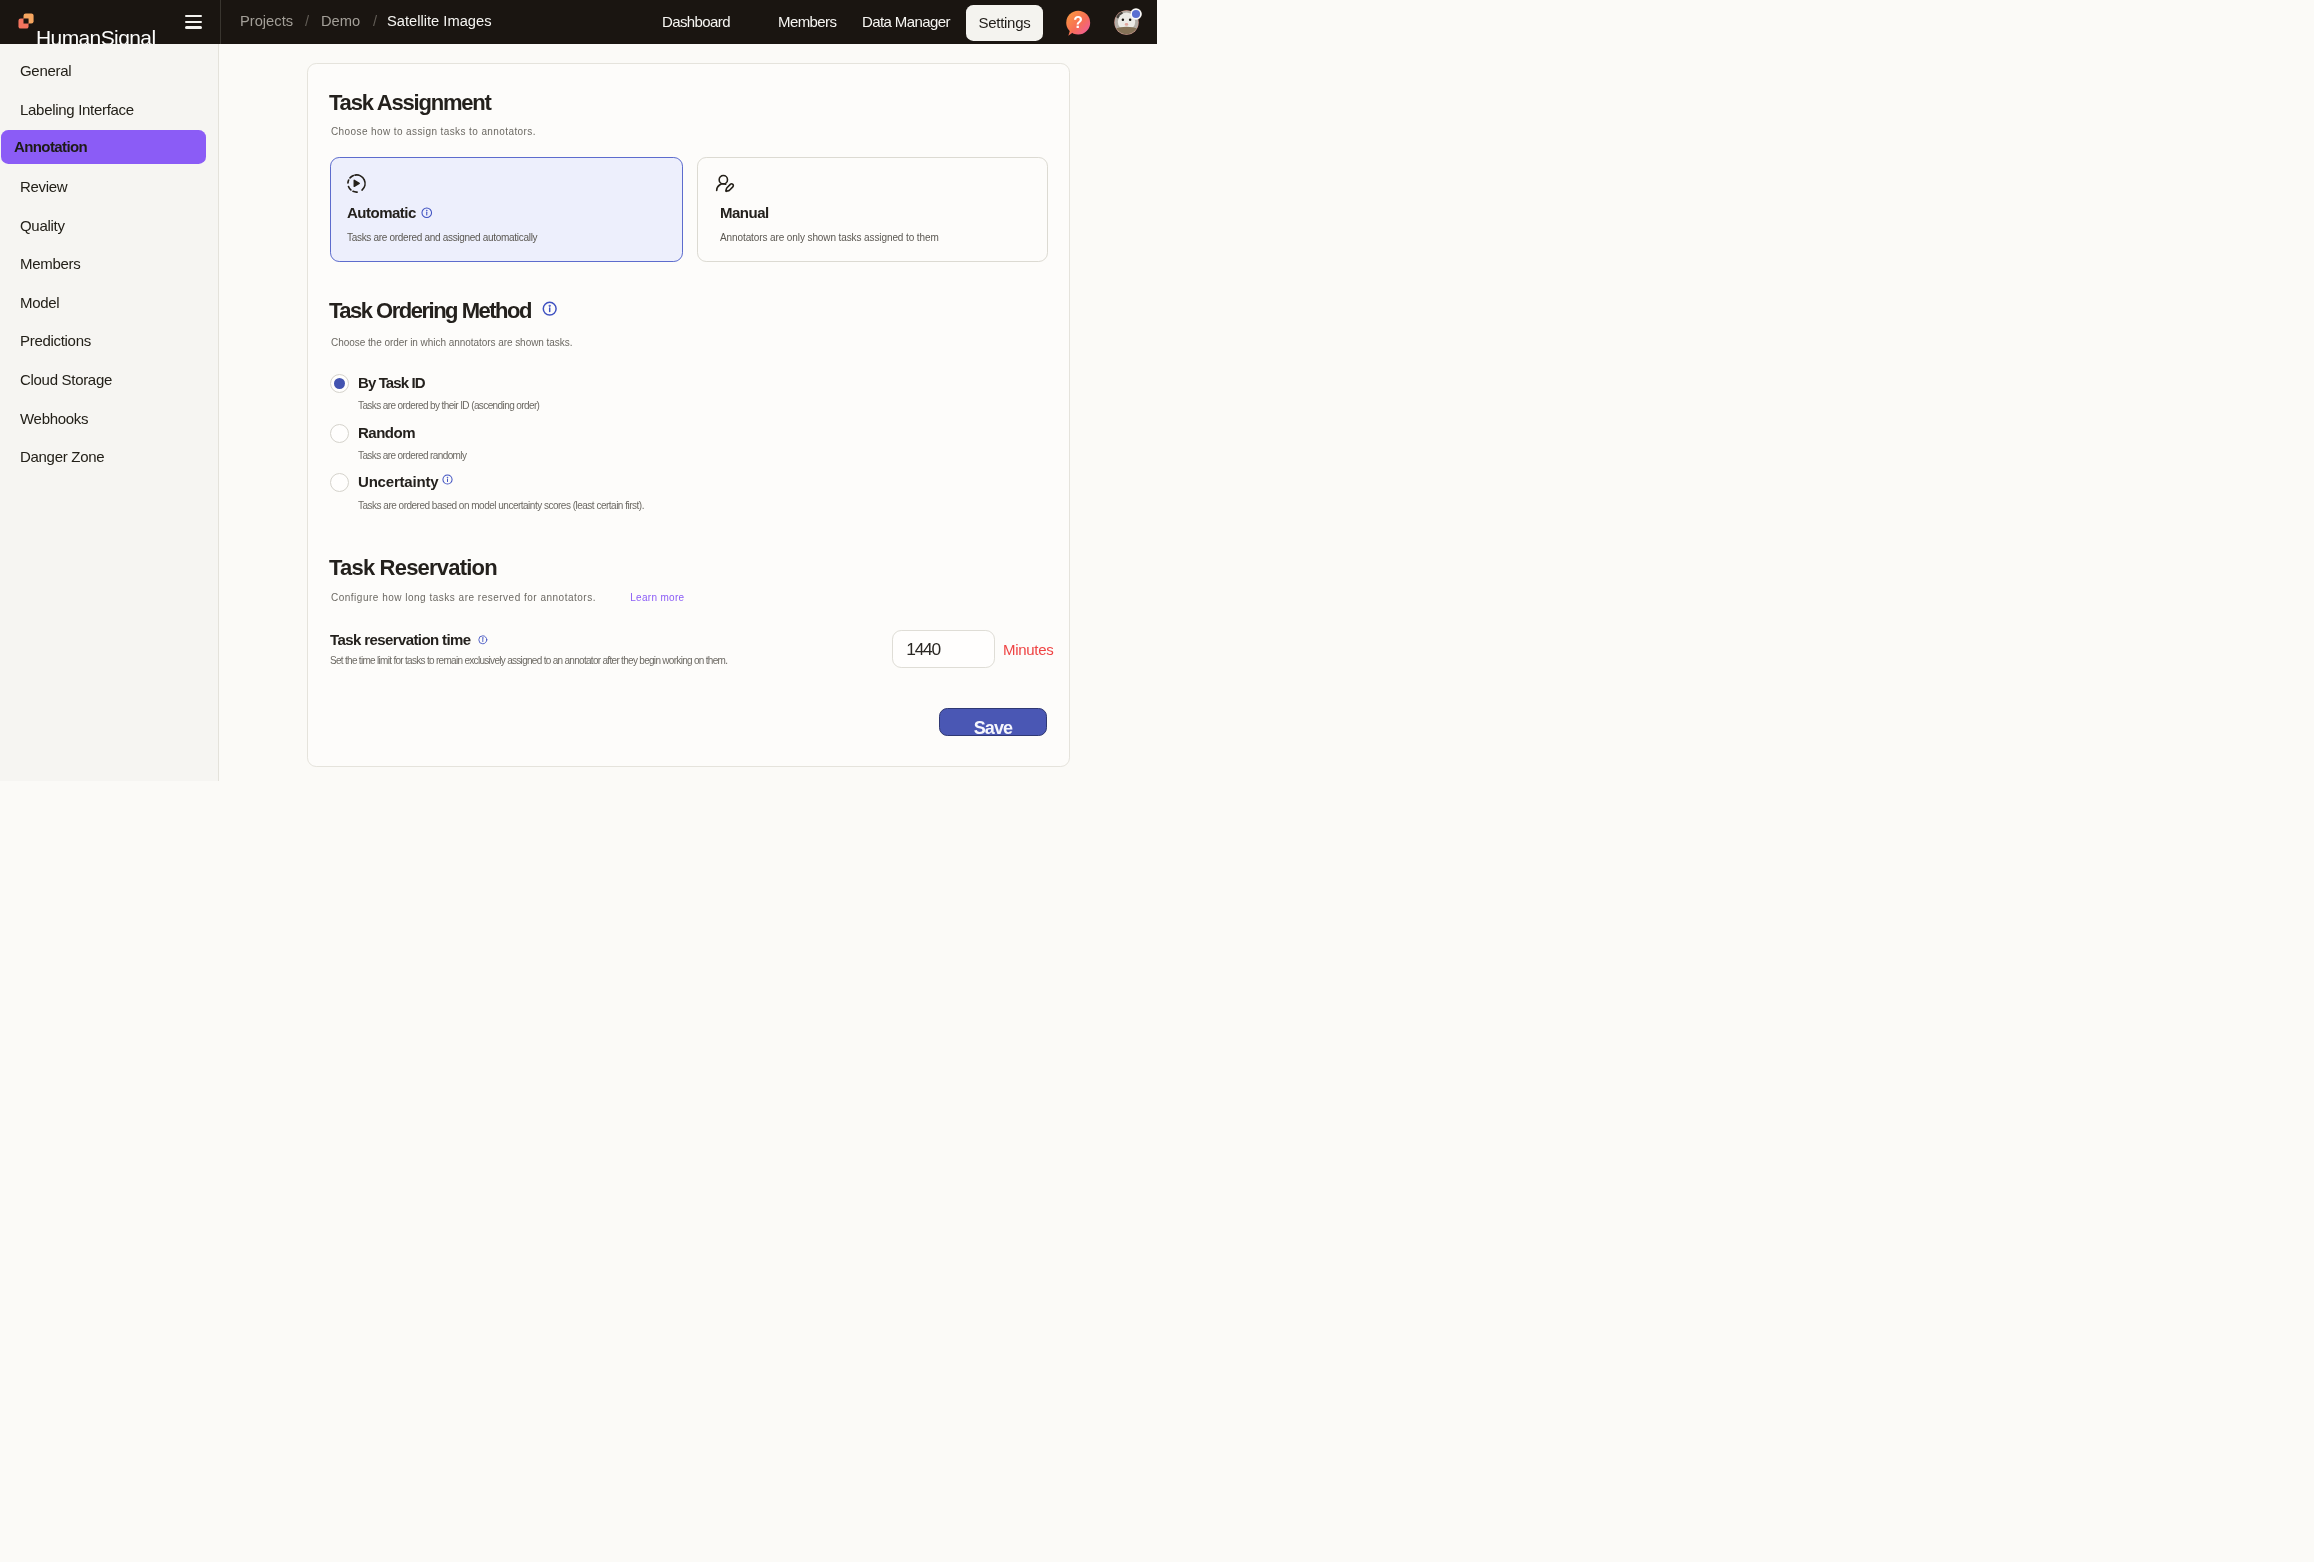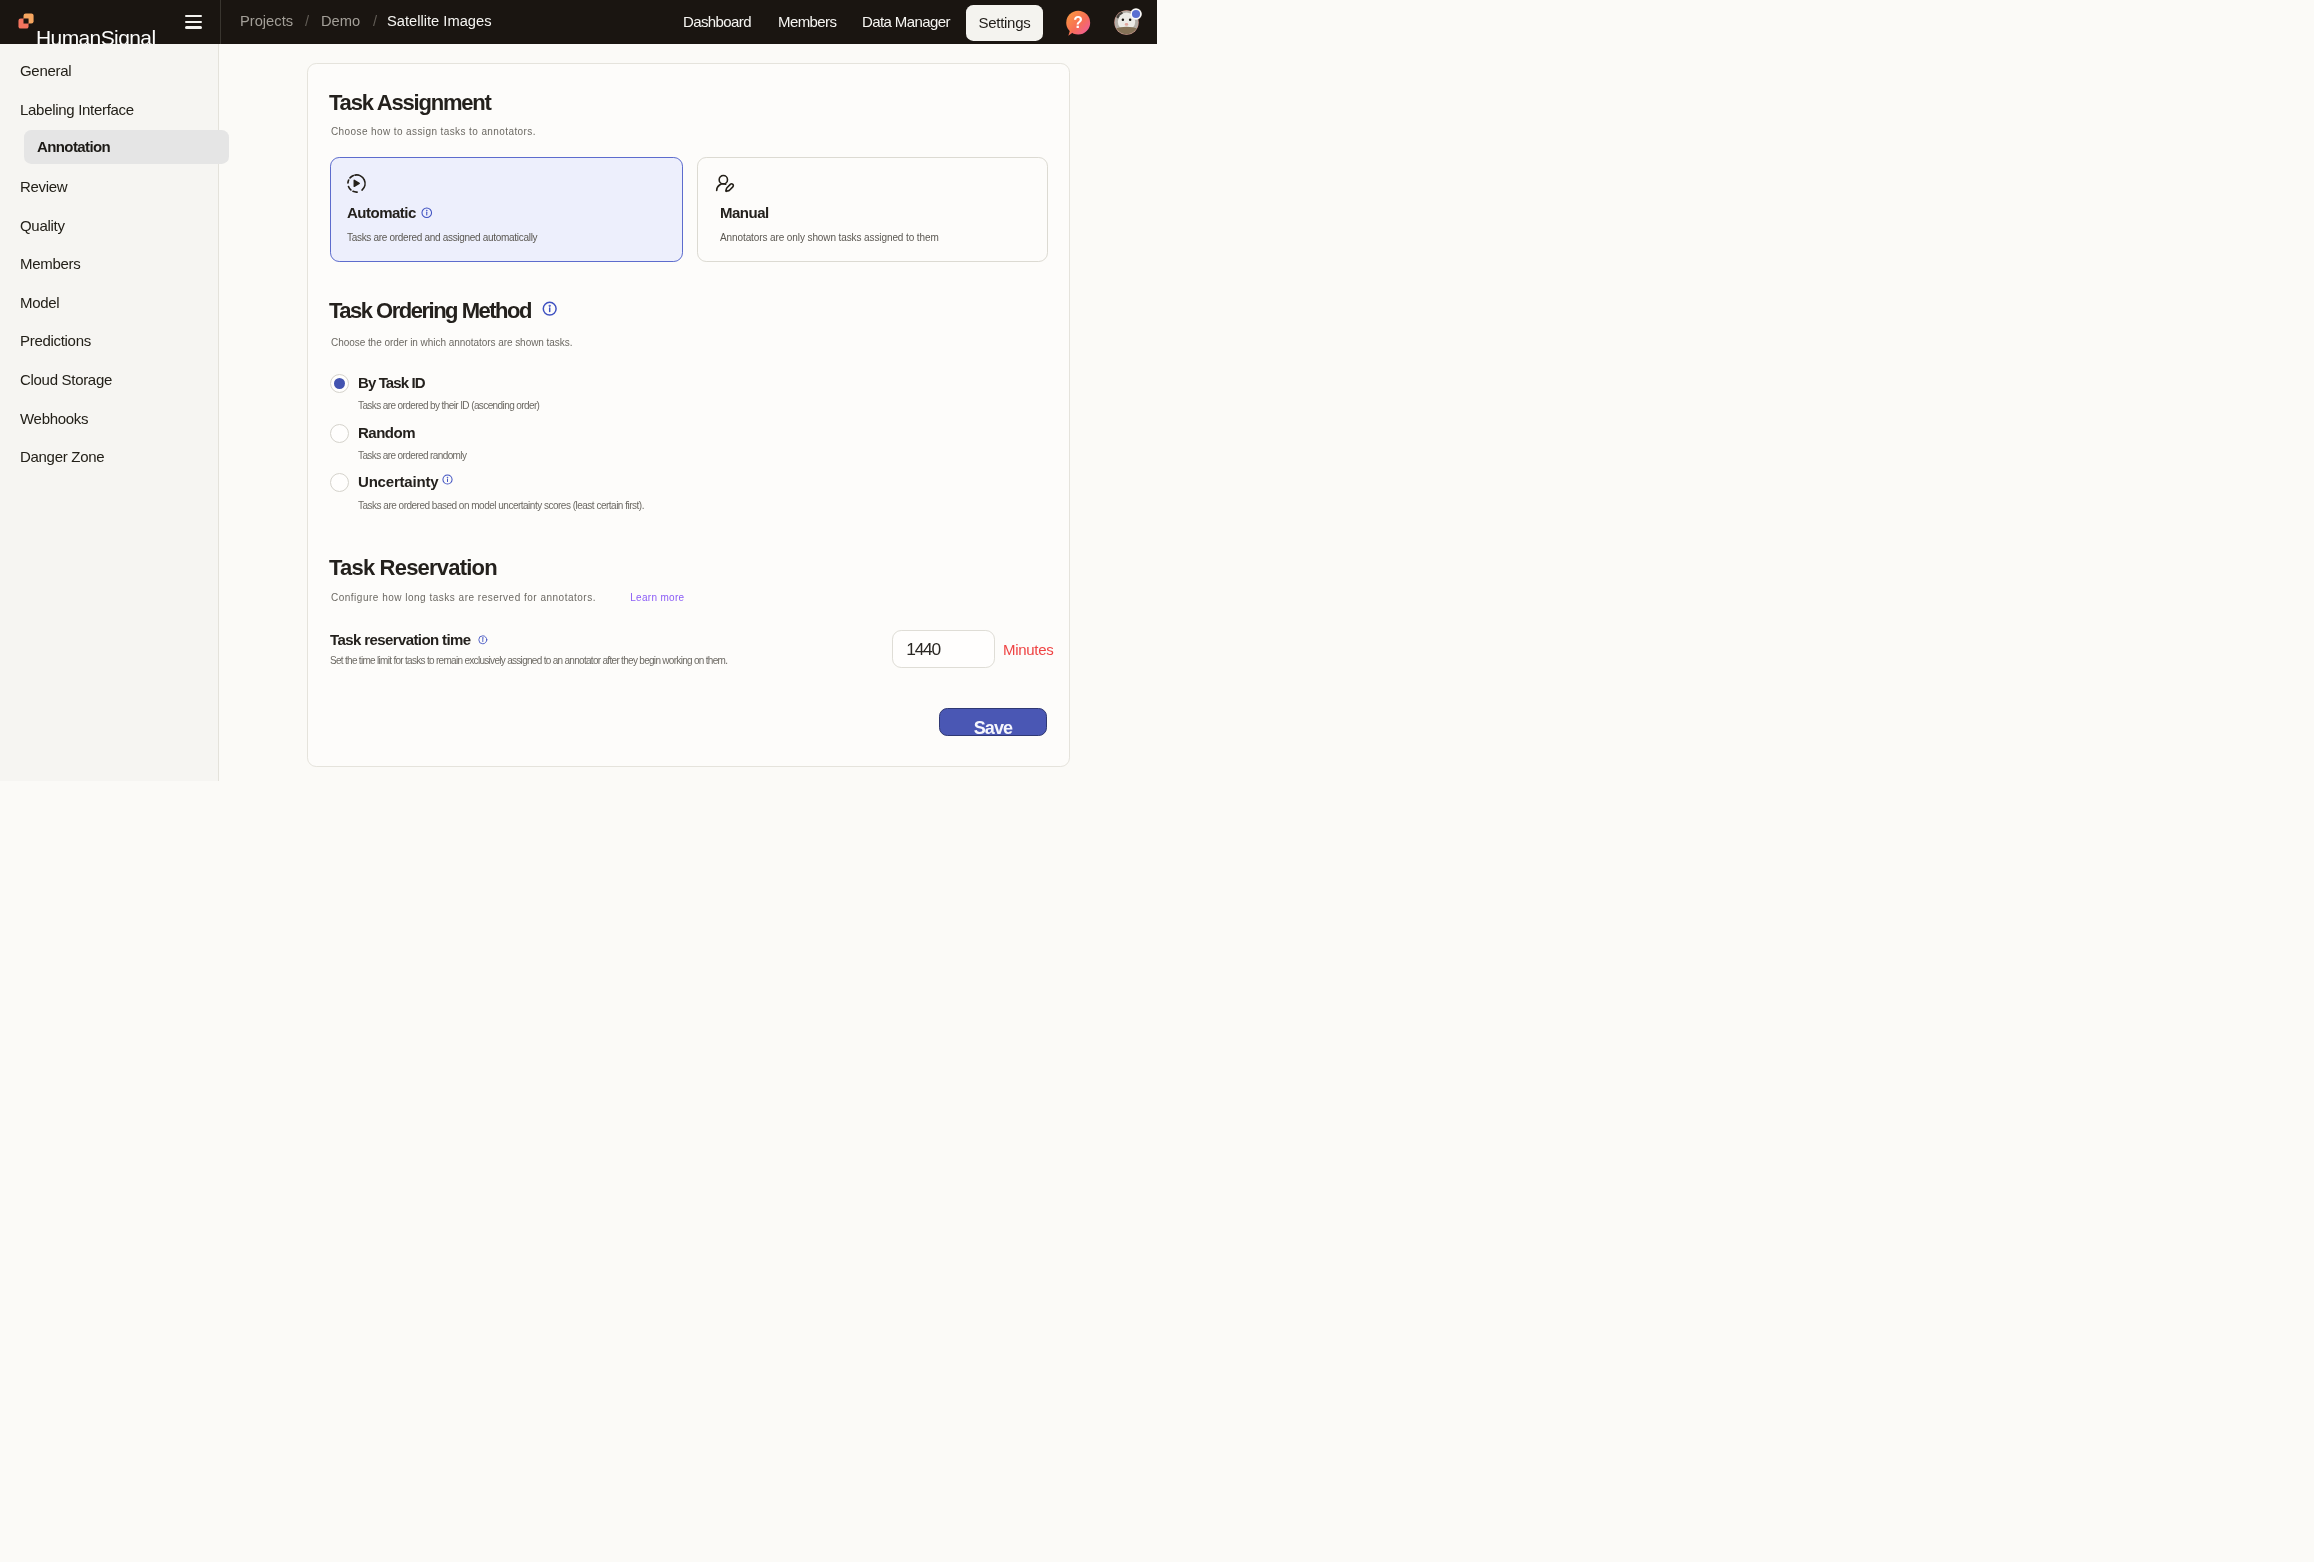--- a/index.html
+++ b/index.html
@@ -13,21 +13,21 @@
 #burger { position:absolute; left:185px; top:14.2px; width:17.4px; height:15.6px; }
 #burger div { position:absolute; left:0; width:17.4px; height:2.3px; background:#f4f3f0; border-radius:1.8px; }
 .crumb { position:absolute; top:13px; font-size:14.7px; letter-spacing:0; color:#a39f98; }
 .crumb.white { color:#f6f5f2; }
 .navitem { position:absolute; top:13px; font-size:15px; letter-spacing:-0.6px; color:#f6f5f2; font-weight:500; }
 #settingsbtn { position:absolute; left:966px; top:4.6px; width:77px; height:36px; background:#f4f3ef; border-radius:7.3px; color:#201d19; font-size:15px; font-weight:500; letter-spacing:-0.3px; text-align:center; line-height:36px; }
 
 
 #sidebar { position:absolute; left:0; top:44px; width:219px; height:738px; background:#f6f5f2; border-right:0.9px solid #e4e2db; }
 .sitem { position:absolute; left:20px; font-size:15px; letter-spacing:-0.3px; color:#232019; }
-#sactive { position:absolute; left:24px; top:130px; width:205px; height:34px; background:#e5e5e5; border-radius:7.3px; }
+#sactive { position:absolute; left:1px; top:130px; width:205px; height:34px; background:#8b5cf6; border-radius:7.3px; }
 #sactive span { position:absolute; left:13px; top:8.3px; font-size:15px; font-weight:700; letter-spacing:-0.6px; color:#1d1b17; }
 
 
 #card { position:absolute; left:307px; top:63px; width:763px; height:704px; background:#fdfcfa; border:0.9px solid #e5e3dc; border-radius:9.2px; }
 h2.sec { position:absolute; font-size:22px; font-weight:700; letter-spacing:-1.1px; color:#24211d; line-height:26px; }
 .body { position:absolute; font-size:10px; letter-spacing:-0.4px; color:#6c6963; line-height:17.4px; }
 .blabel { position:absolute; font-size:15px; font-weight:700; letter-spacing:-0.6px; color:#24211d; line-height:18.4px; }
 
 
 #autocard { position:absolute; left:330px; top:157px; width:353px; height:105px; background:#edeffc; border:1.8px solid #5d6ccd; border-radius:9.2px; }
@@ -57,21 +57,21 @@
     <div style="top:0.9px"></div>
     <div style="top:6.6px"></div>
     <div style="top:12.3px"></div>
   </div>
 <div id="hdiv"></div>
 <div class="crumb" style="left:240px;">Projects</div>
 <div class="crumb" style="left:305px; color:#615c55;">/</div>
 <div class="crumb" style="left:321px;">Demo</div>
 <div class="crumb" style="left:373px; color:#615c55;">/</div>
 <div class="crumb white" style="left:387px;">Satellite Images</div>
-<div class="navitem" style="left:683px;text-align:right;">Dashboard</div>
+<div class="navitem" style="left:662px;text-align:right;">Dashboard</div>
 <div class="navitem" style="left:778px;">Members</div>
 <div class="navitem" style="left:862px;">Data Manager</div>
 <div id="settingsbtn">Settings</div>
 
 <svg class="ic" style="left:1065px; top:9.6px;" width="26" height="26" viewBox="0 0 28 28">
   <defs>
       <linearGradient id="hg" x1="0" y1="0" x2="1" y2="1">
     <stop offset="0" stop-color="#fa9e3d"></stop>
         <stop offset="0.55" stop-color="#f76e55"></stop>
         <stop offset="1" stop-color="#ee59a8"></stop>

